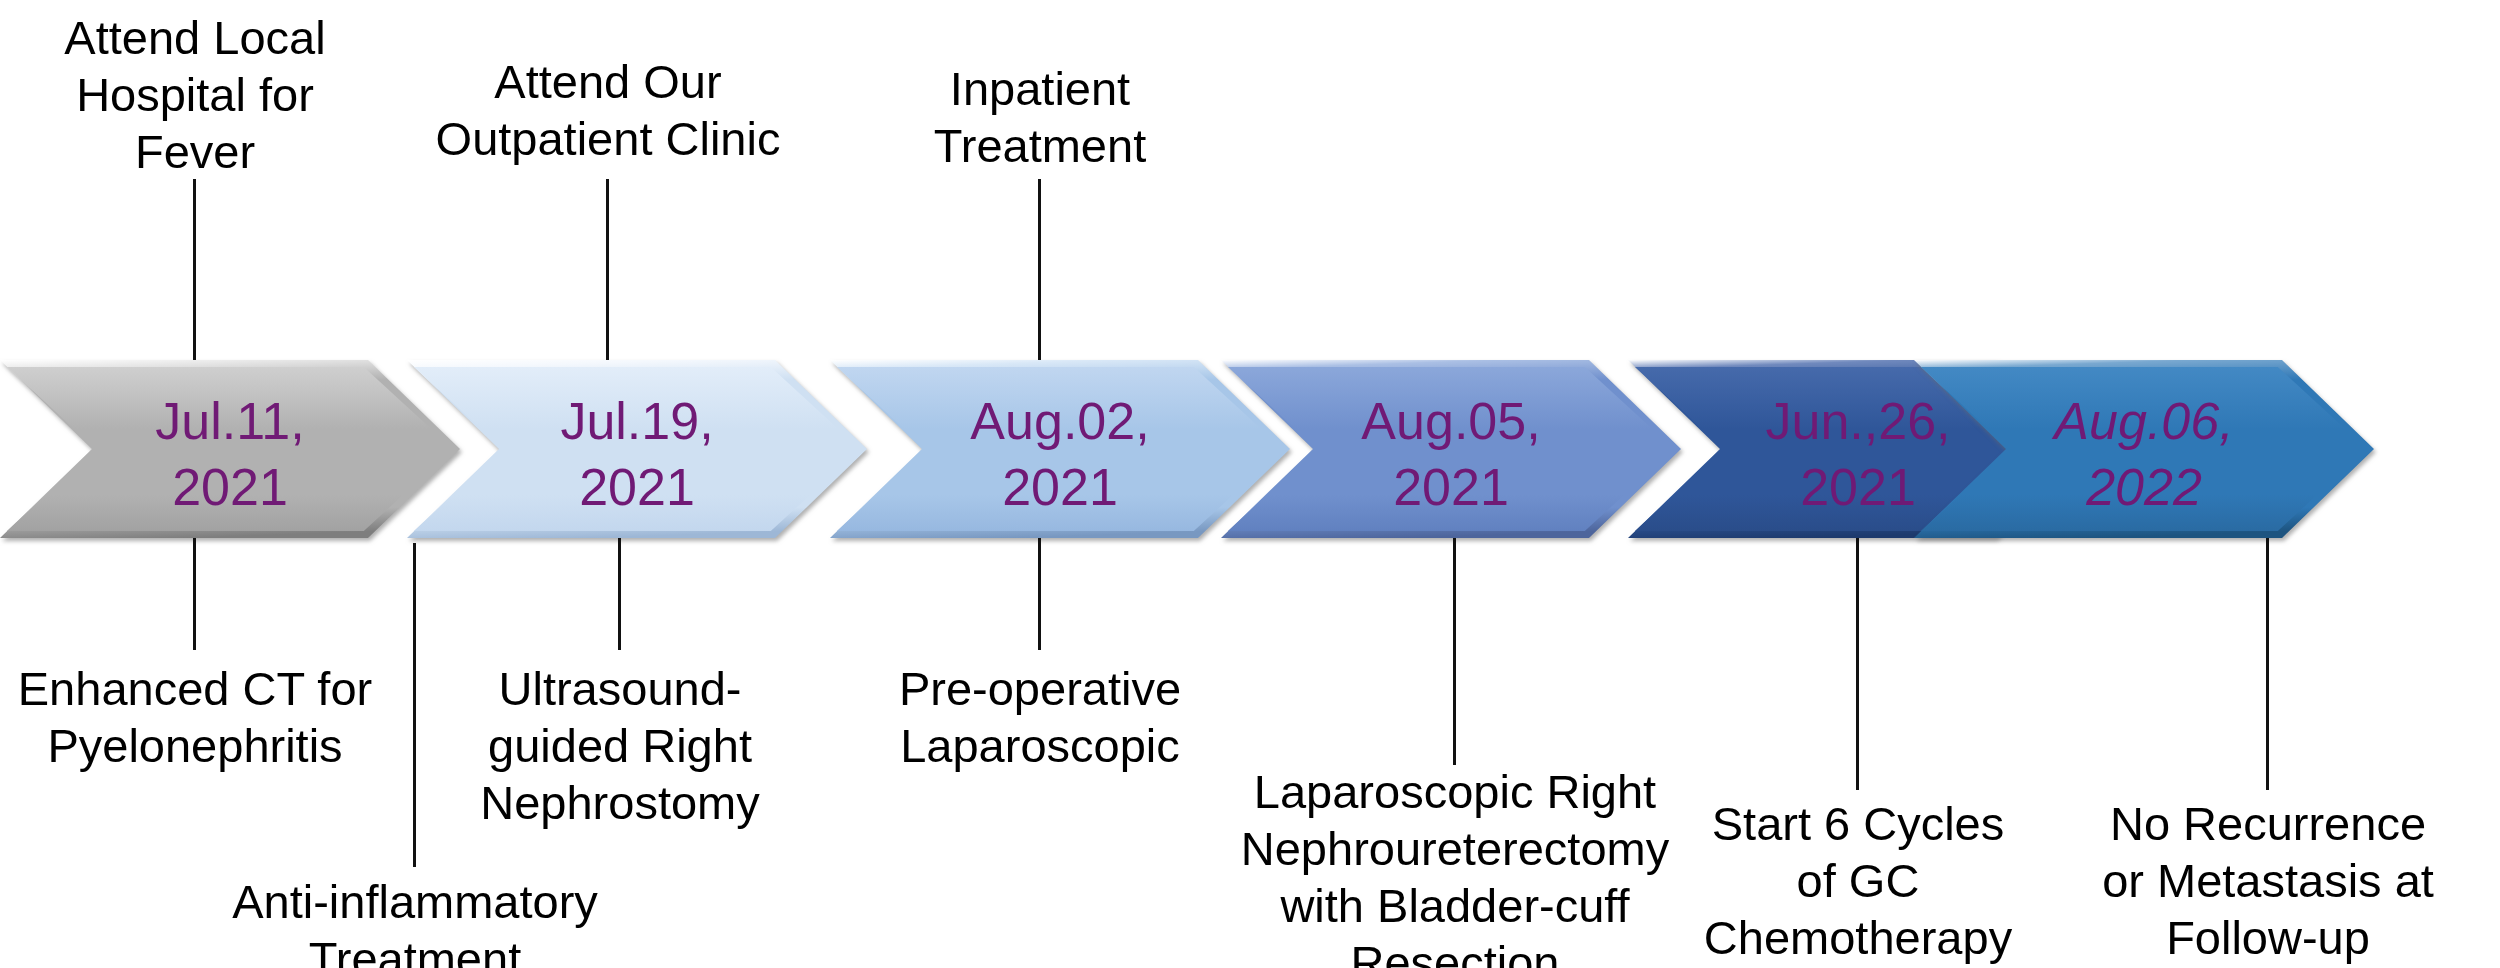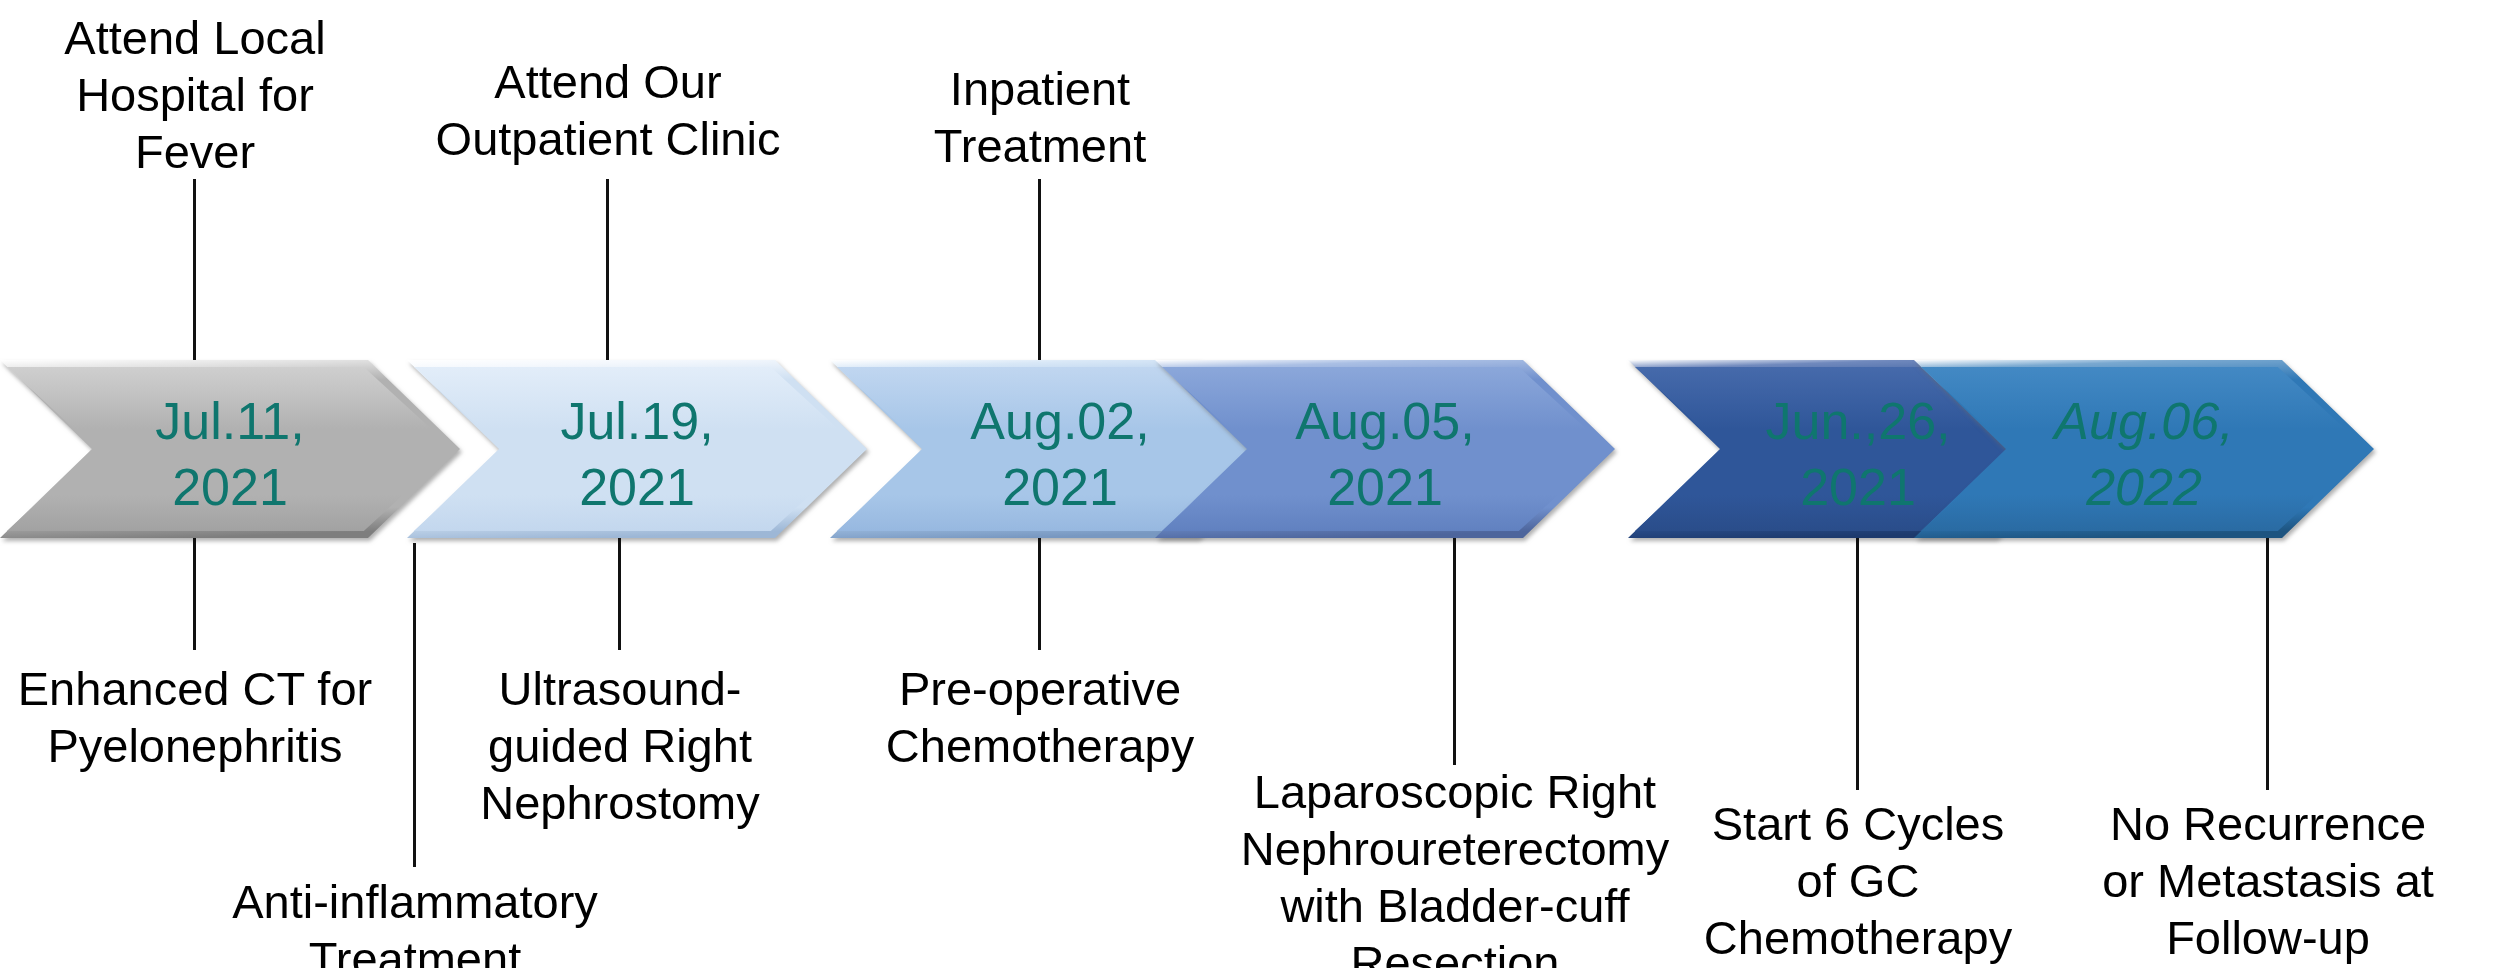--- a/index.html
+++ b/index.html
@@ -58,21 +58,21 @@
   .chevron {
     position: absolute;
     top: 345px;
     width: 460px;
     height: 178px;
     filter: drop-shadow(2px 3px 2px rgba(110,110,110,0.55));
   }
   .p0 { left: 0px; }
   .p1 { left: 407px; }
   .p2 { left: 830px; }
-  .p3 { left: 1155px; text-decoration: underline; }
+  .p3 { left: 1221px; text-decoration: underline; }
   .p4 { left: 1628px; }
   .p5 { left: 1914px; font-style: italic; }
 
   .ch-outer, .ch-inner {
     position: absolute;
     clip-path: polygon(0% 0%, 80% 0%, 100% 50%, 80% 100%, 0% 100%, 20% 50%);
   }
   .ch-outer {
     inset: 0;
     background: linear-gradient(178deg,
@@ -94,21 +94,21 @@
   .ch-date {
     position: absolute;
     inset: 0;
     padding-top: 10px;
     display: flex;
     flex-direction: column;
     align-items: center;
     justify-content: center;
     font-size: 52px;
     line-height: 66px;
-    color: #0f766e;
+    color: #701a75;
     text-align: center;
   }
 </style>
 </head>
 <body>
 
 <div class="stage">
 
   <div class="label lab-t0">Attend Local
 Hospital for
@@ -180,21 +180,21 @@
   <div class="vline vl-b5"></div>
 
   <div class="label lab-b0">Enhanced CT for
 Pyelonephritis</div>
   <div class="label lab-b1">Ultrasound-
 guided Right
 Nephrostomy</div>
   <div class="label lab-anti">Anti-inflammatory
 Treatment</div>
   <div class="label lab-b2">Pre-operative
-Chemotherapy</div>
+Laparoscopic</div>
   <div class="label lab-b3">Laparoscopic Right
 Nephroureterectomy
 with Bladder-cuff
 Resection</div>
   <div class="label lab-b4">Start 6 Cycles
 of GC
 Chemotherapy</div>
   <div class="label lab-b5">No Recurrence
 or Metastasis at
 Follow-up</div>

